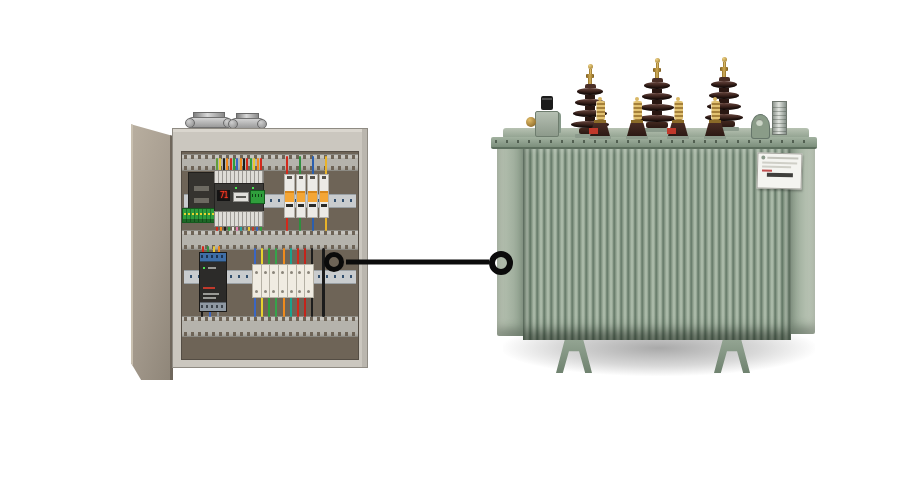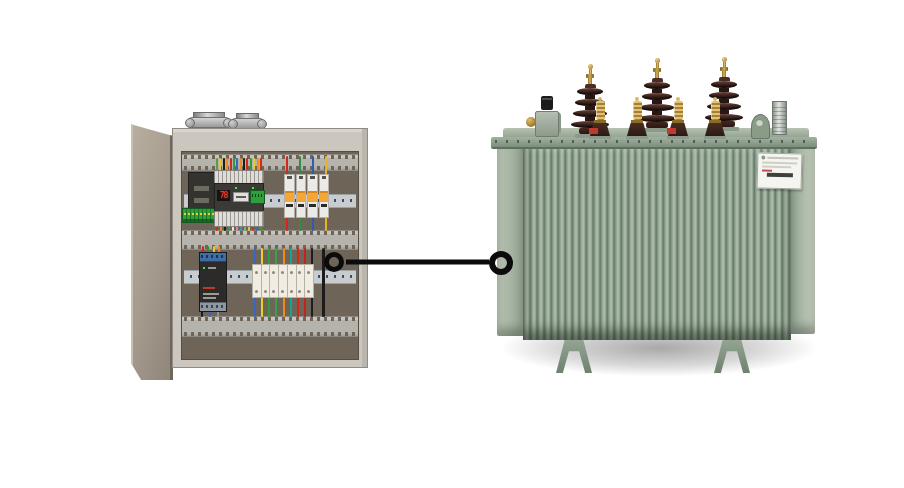--- a/index.html
+++ b/index.html
@@ -255,21 +255,21 @@
           <div class="ctrl-label" style="top:13px;"></div>
           <div class="ctrl-label" style="top:25px;"></div>
         </div>
         <div id="greenblock"></div>
 
         <div id="plc">
           <div class="termstrip" style="top:0;height:13px;"></div>
           <div id="plc-body">
             <div class="led" style="left:20px;top:3px;"></div>
             <div class="led" style="left:37px;top:3px;"></div>
-            <div id="segdisp">78</div>
+            <div id="segdisp">71</div>
             <div id="minidisp"></div>
             <div id="greenconn"></div>
           </div>
           <div class="termstrip" style="top:41px;height:14px;"></div>
         </div>
 
         <div id="breakers">
             <div class="breaker">
               <div class="brk-toggle"></div>
               <div class="brk-label"></div>

